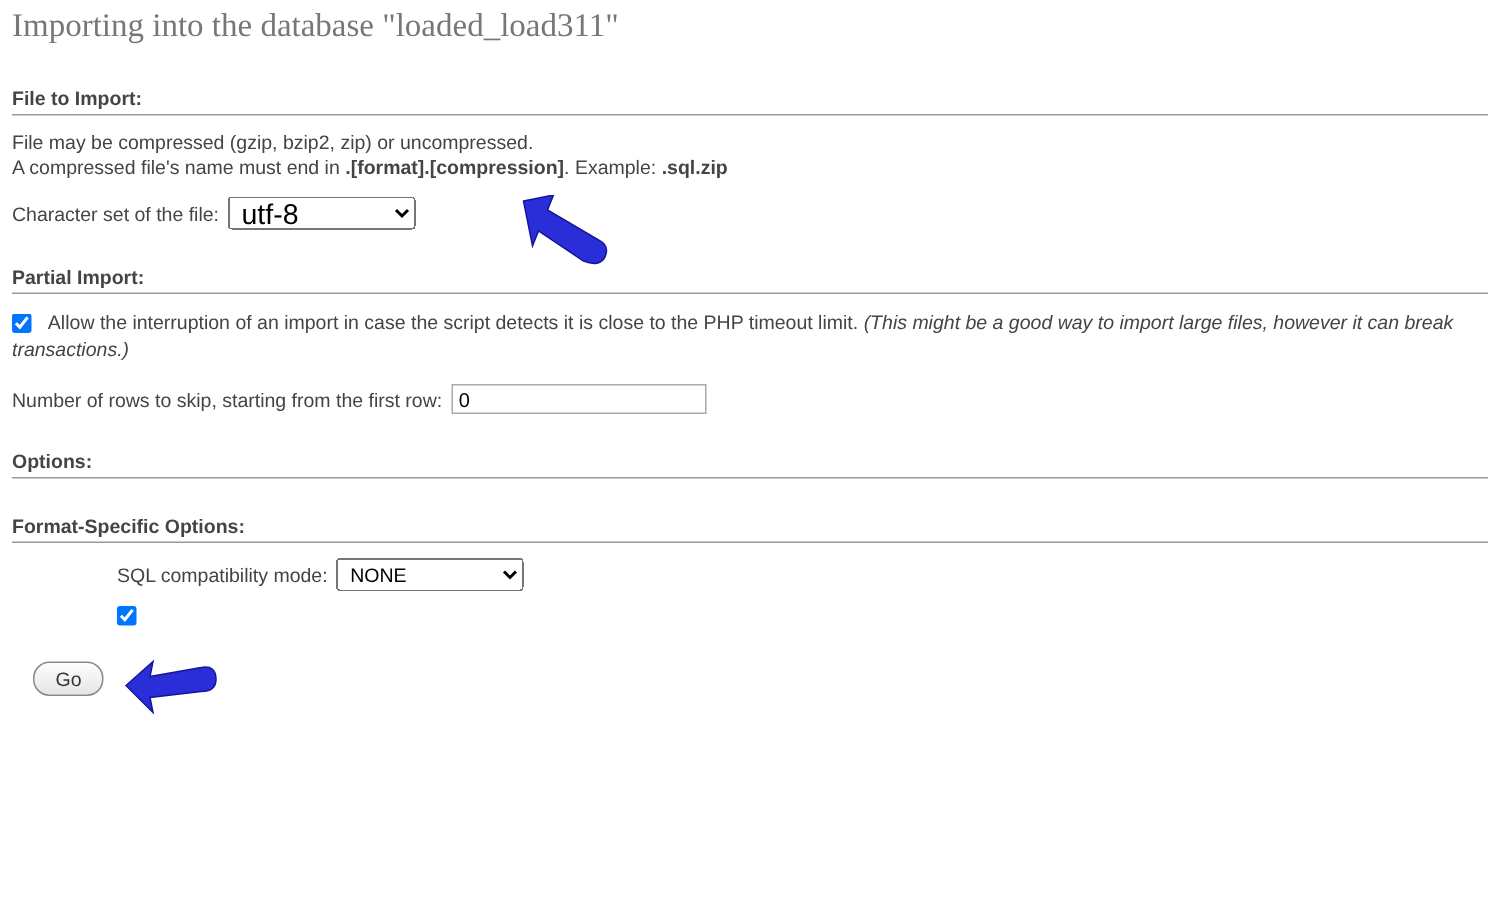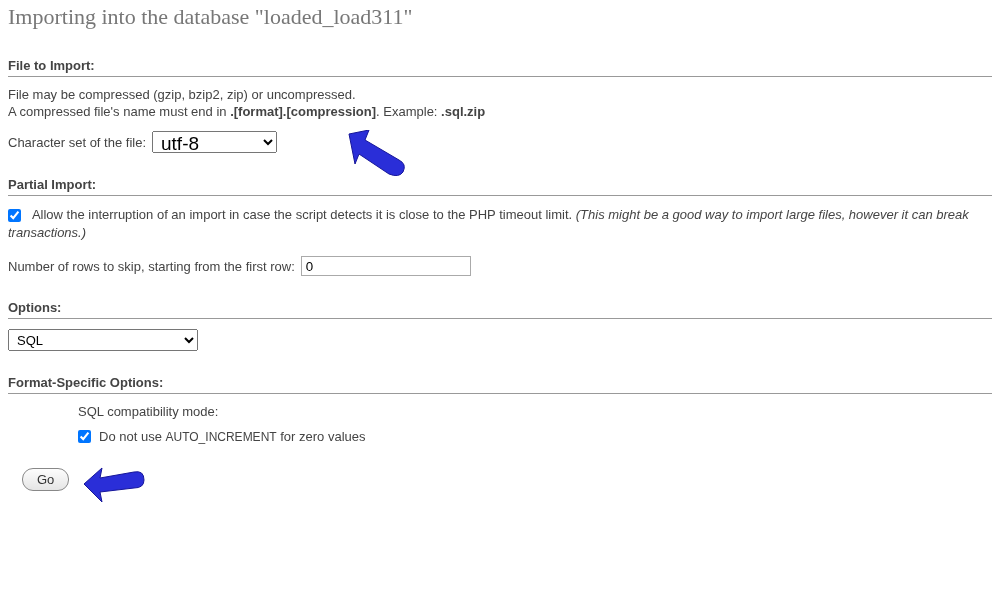--- a/index.html
+++ b/index.html
@@ -127,36 +127,33 @@
     <span>Allow the interruption of an import in case the script detects it is close to the PHP timeout limit. </span><span class="italic">(This might be a good way to import large files, however it can break transactions.)</span>
   </p>
   <div class="row">
     <span class="row-label">Number of rows to skip, starting from the first row:</span>
     <input type="text" class="skip" value="0" style="">
   </div>
 </div>
 
 <div class="section">
   <div class="section-heading">Options:</div>
-  <select class="format">
-    <option>SQL</option>
-  </select>
 </div>
 
 <div class="section">
   <div class="section-heading">Format-Specific Options:</div>
   <div class="indented">
     <div class="row">
       <span class="row-label">SQL compatibility mode:</span>
+      <select class="compat">
+        <option>NONE</option>
+      </select>
     </div>
     <div class="row">
       <input type="checkbox" checked="" style="">
-      <span>
-        <span>Do not use </span><span class="smallcaps">AUTO_INCREMENT</span><span> for zero values</span>
-      </span>
     </div>
   </div>
 </div>
 
 <div class="rel" style="height:40px;">
   <button class="go-btn">Go</button>
   <svg class="arrow" style="left:70px; top:-6px;" width="70" height="44" viewBox="0 0 70 44">
     <g fill="#2a2ed8" stroke="#16169a" stroke-width="1">
       <path d="M 6 22 L 24 6 L 22 16 L 56 10 Q 66 8 66 18 Q 66 26 56 26 L 22 30 L 24 40 Z"></path>
     </g>

